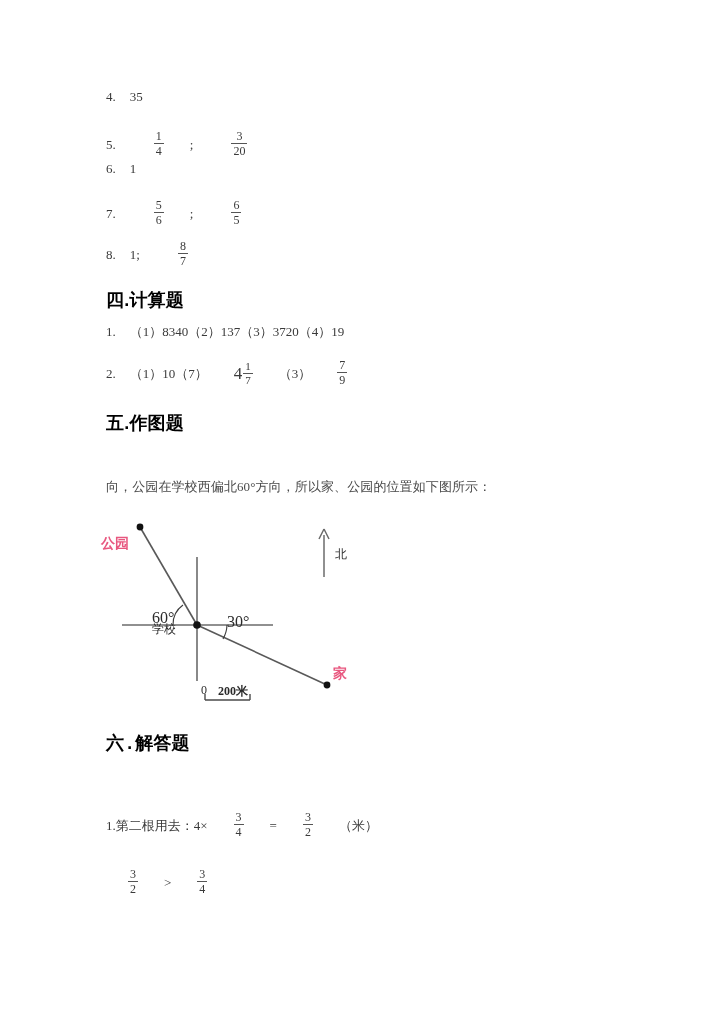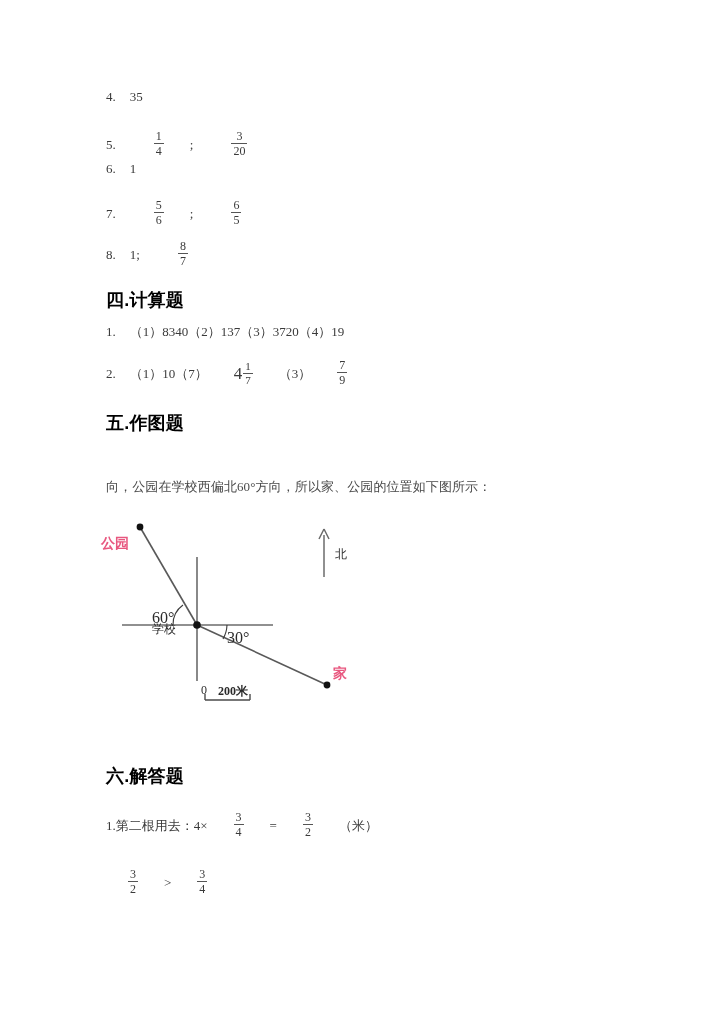--- a/index.html
+++ b/index.html
@@ -240,26 +240,26 @@
       <line x1="110" y1="195" x2="155" y2="195" stroke="#4a4a4a" stroke-width="1.4"></line>
       <line x1="110" y1="189" x2="110" y2="195" stroke="#4a4a4a" stroke-width="1.4"></line>
       <line x1="155" y1="189" x2="155" y2="195" stroke="#4a4a4a" stroke-width="1.4"></line>
     </svg>
 
     <span class="diag-label cn-red" style="left:6px; top:30px;">公园</span>
     <span class="diag-label cn-dark" style="left:57px; top:116px;">学校</span>
     <span class="diag-label cn-red" style="left:238px; top:160px;">家</span>
     <span class="diag-label cn-dark" style="left:240px; top:41px;">北</span>
     <span class="diag-label ang" style="left:57px; top:104px;">60°</span>
-    <span class="diag-label ang" style="left:132px; top:124px;">30°</span>
+    <span class="diag-label ang" style="left:132px; top:108px;">30°</span>
     <span class="diag-label cn-dark" style="left:106px; top:178px;">0</span>
     <span class="diag-label cn-dark" style="left:123px; top:178px;font-weight:bold;">200米</span>
   </div>
 
-  <div class="heading" style="left:106px; top:764px;">六.解答题</div>
+  <div class="heading" style="left:106px; top:731px;font-family:Liberation Mono, monospace;">六.解答题</div>
 
   <div class="row" style="left:106px; top:812px;">
     <span class="lbl">1.</span>
     <span class="lbl">第二根用去：4×</span>
     <span class="gap-md"></span>
     <span class="frac">
       <span class="num">3</span>
       <span class="den">4</span>
     </span>
     <span class="gap-md"></span>

